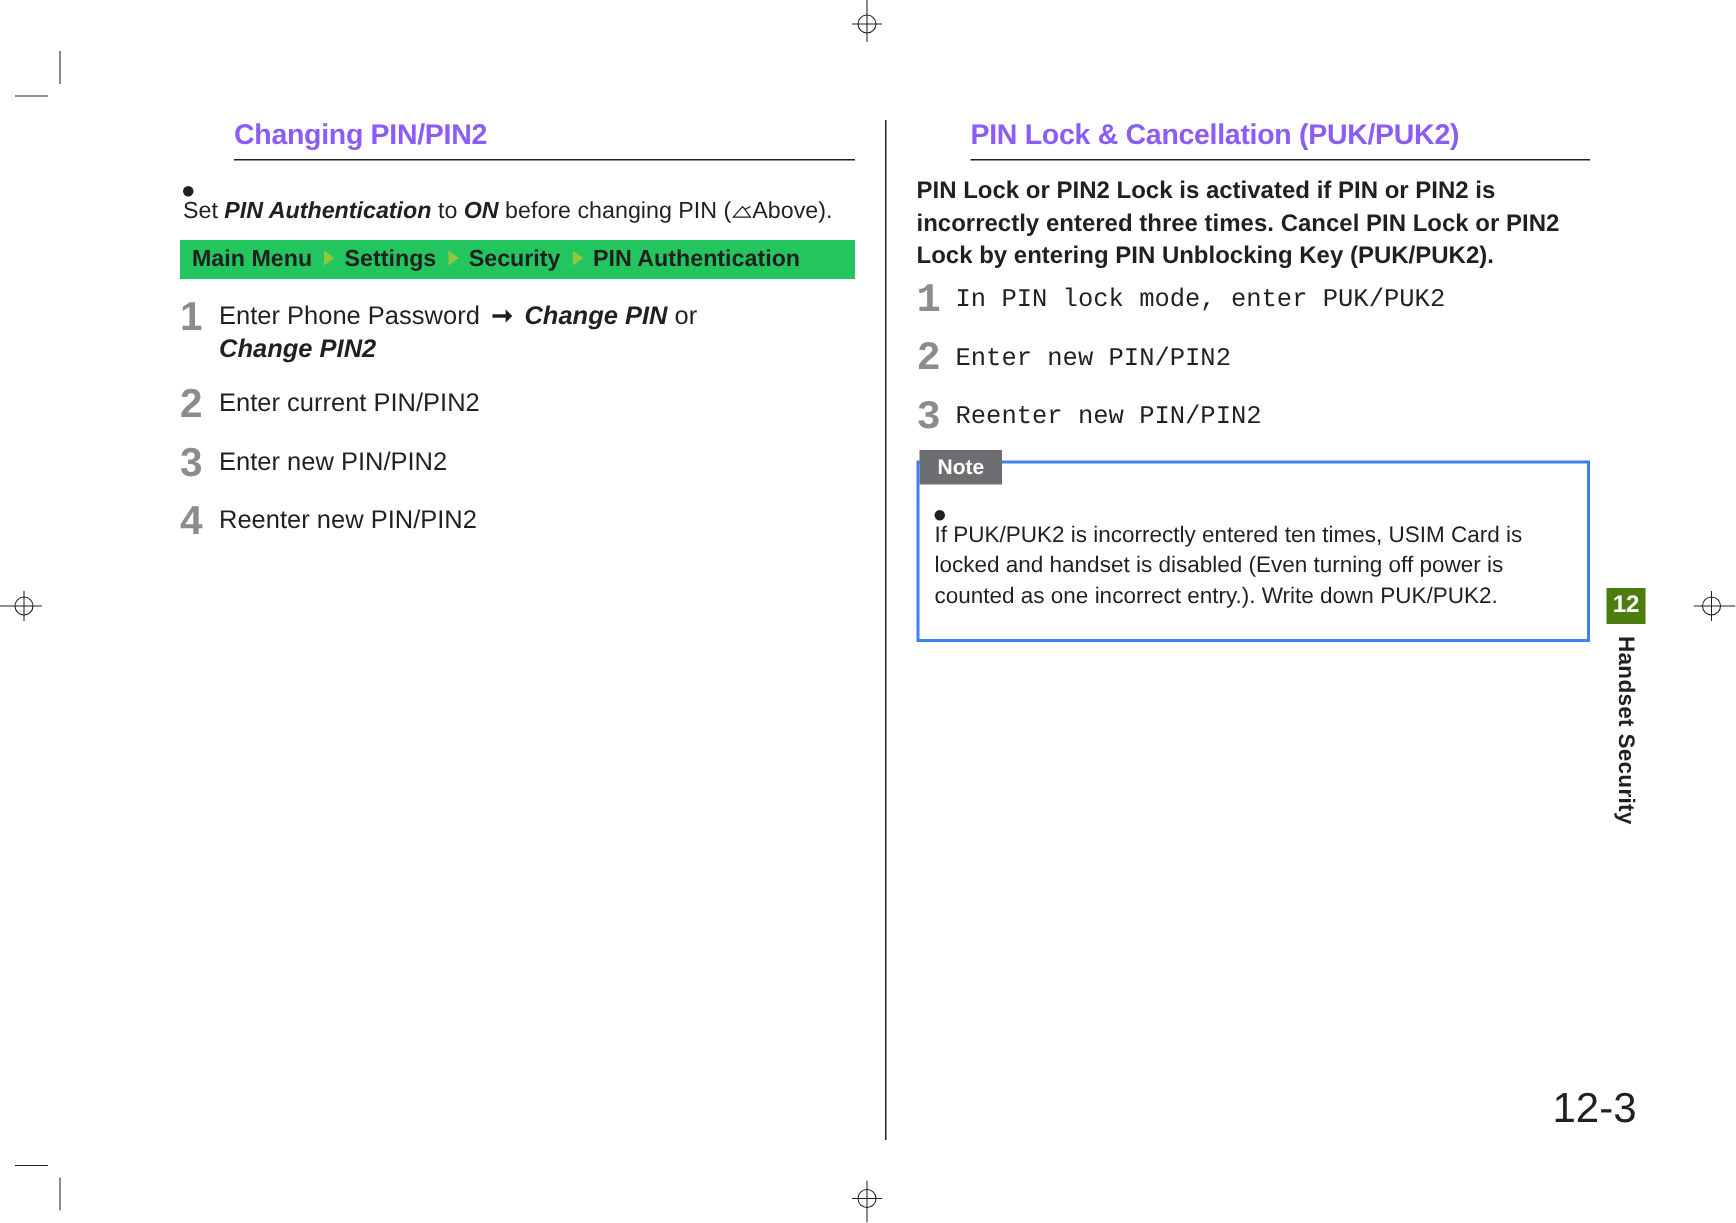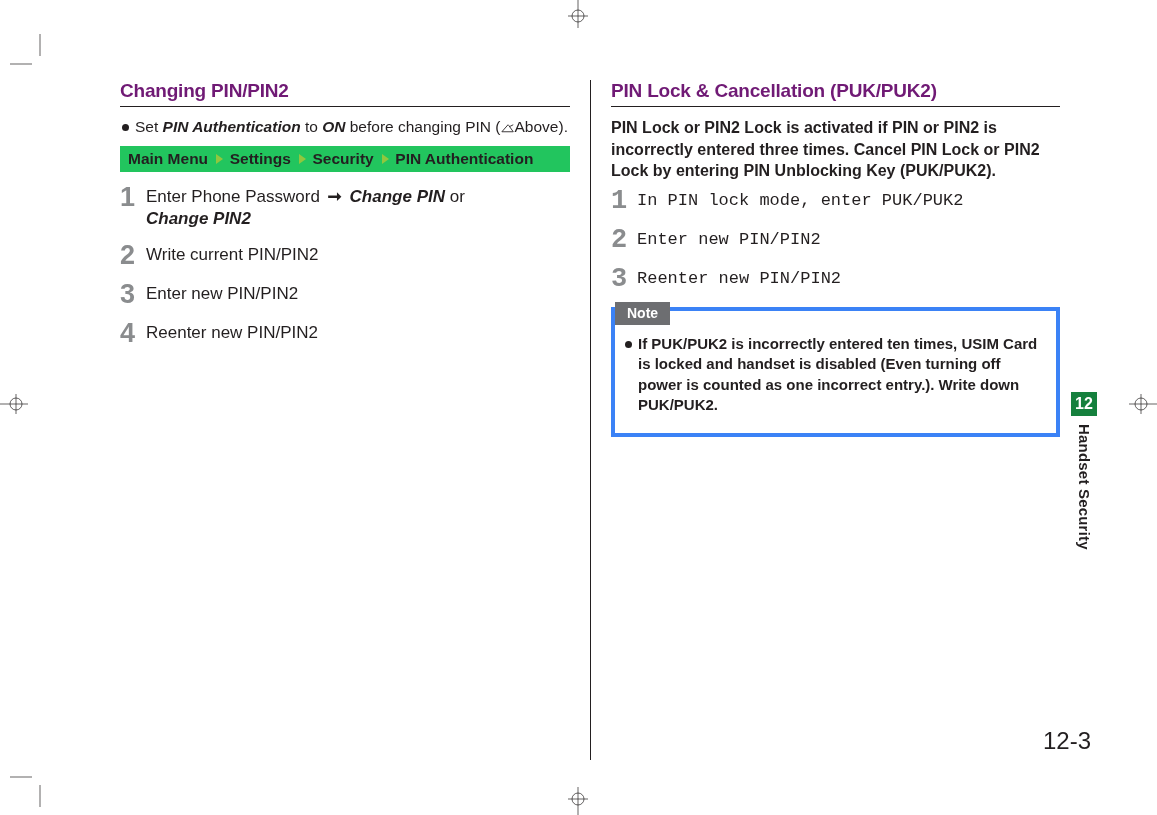--- a/index.html
+++ b/index.html
@@ -39,32 +39,34 @@
     padding-right: 20px;
   }
   .col + .col {
     border-left: 1px solid #231f20;
     padding-left: 20px;
     padding-right: 0;
   }
   .heading {
     font-weight: bold;
     font-size: 19px;
-    color: #701a75;
+    color: #8b5cf6;
     padding-bottom: 4px;
     border-bottom: 1px solid #231f20;
     margin-bottom: 10px;
     letter-spacing: -0.2px;
+    margin-left: 36px;
   }
   .bullet-row {
     display: flex;
     align-items: flex-start;
     font-size: 15.5px;
     margin: 4px 0 8px 2px;
     line-height: 1.35;
+    flex-direction: column;
   }
   .bullet-dot {
     display: inline-block;
     width: 7px; height: 7px;
     border-radius: 50%;
     background: #231f20;
     flex: 0 0 7px;
     margin-top: 7px;
     margin-right: 6px;
   }
@@ -118,68 +120,68 @@
     font-weight:bold;
     padding:0 3px;
   }
   .lead-bold {
     font-weight: bold;
     font-size: 16px;
     line-height: 1.35;
     margin-bottom: 6px;
   }
   .note-box {
-    border: 4px solid #3b82f6;
+    border: 2px solid #3b82f6;
     margin-top: 10px;
     padding: 6px 10px 10px 10px;
     font-size: 15px;
     line-height: 1.35;
     position: relative;
   }
   .note-label {
     position: relative;
     top: -15px;
     left: -10px;
     display: inline-block;
     background: #6d6e71;
     color: #fff;
     font-weight: bold;
     font-size: 14px;
     padding: 2px 12px;
     margin-bottom: -8px;
   }
-  .note-list { margin-top: -8px; font-weight: bold; }
+  .note-list { margin-top: -8px; }
   .note-list .bullet-row { font-size: 15px; margin-left:0; }
 
   .side-tab {
     position: absolute;
     right: 60px;
     top: 392px;
     width: 26px;
     text-align: center;
   }
   .side-tab .chapnum {
-    background: #15803d;
+    background: #4d7c0f;
     color: #fff;
     font-weight: bold;
     padding: 3px 0;
     font-size: 16px;
   }
   .side-tab .chaptitle {
     writing-mode: vertical-rl;
     font-weight: bold;
     font-size: 15px;
     margin: 8px auto 0 auto;
     letter-spacing: 0.2px;
   }
   .pagenum {
     position: absolute;
     right: 66px;
     bottom: 60px;
-    font-size: 24px;
+    font-size: 28px;
   }
 </style>
 </head>
 <body>
 
 <svg class="crop tl" width="40" height="40">
     <path d="M0 30 H22 M30 0 V22"></path>
   </svg>
 <svg class="crop bl" width="40" height="40">
     <path d="M0 10 H22 M30 18 V40"></path>
@@ -226,21 +228,21 @@
       <span>PIN Authentication</span>
     </div>
 
     <ol class="steps">
       <li>
         <div class="step-body">
           <span>Enter Phone Password </span><span class="arrow">➞</span> <span class="bi">Change PIN</span><span> or </span><br><span class="bi">Change PIN2</span>
         </div>
       </li>
       <li>
-          <div class="step-body">Write current PIN/PIN2</div>
+          <div class="step-body">Enter current PIN/PIN2</div>
         </li>
       <li>
           <div class="step-body">Enter new PIN/PIN2</div>
         </li>
       <li>
           <div class="step-body">Reenter new PIN/PIN2</div>
         </li>
     </ol>
   </div>
 

